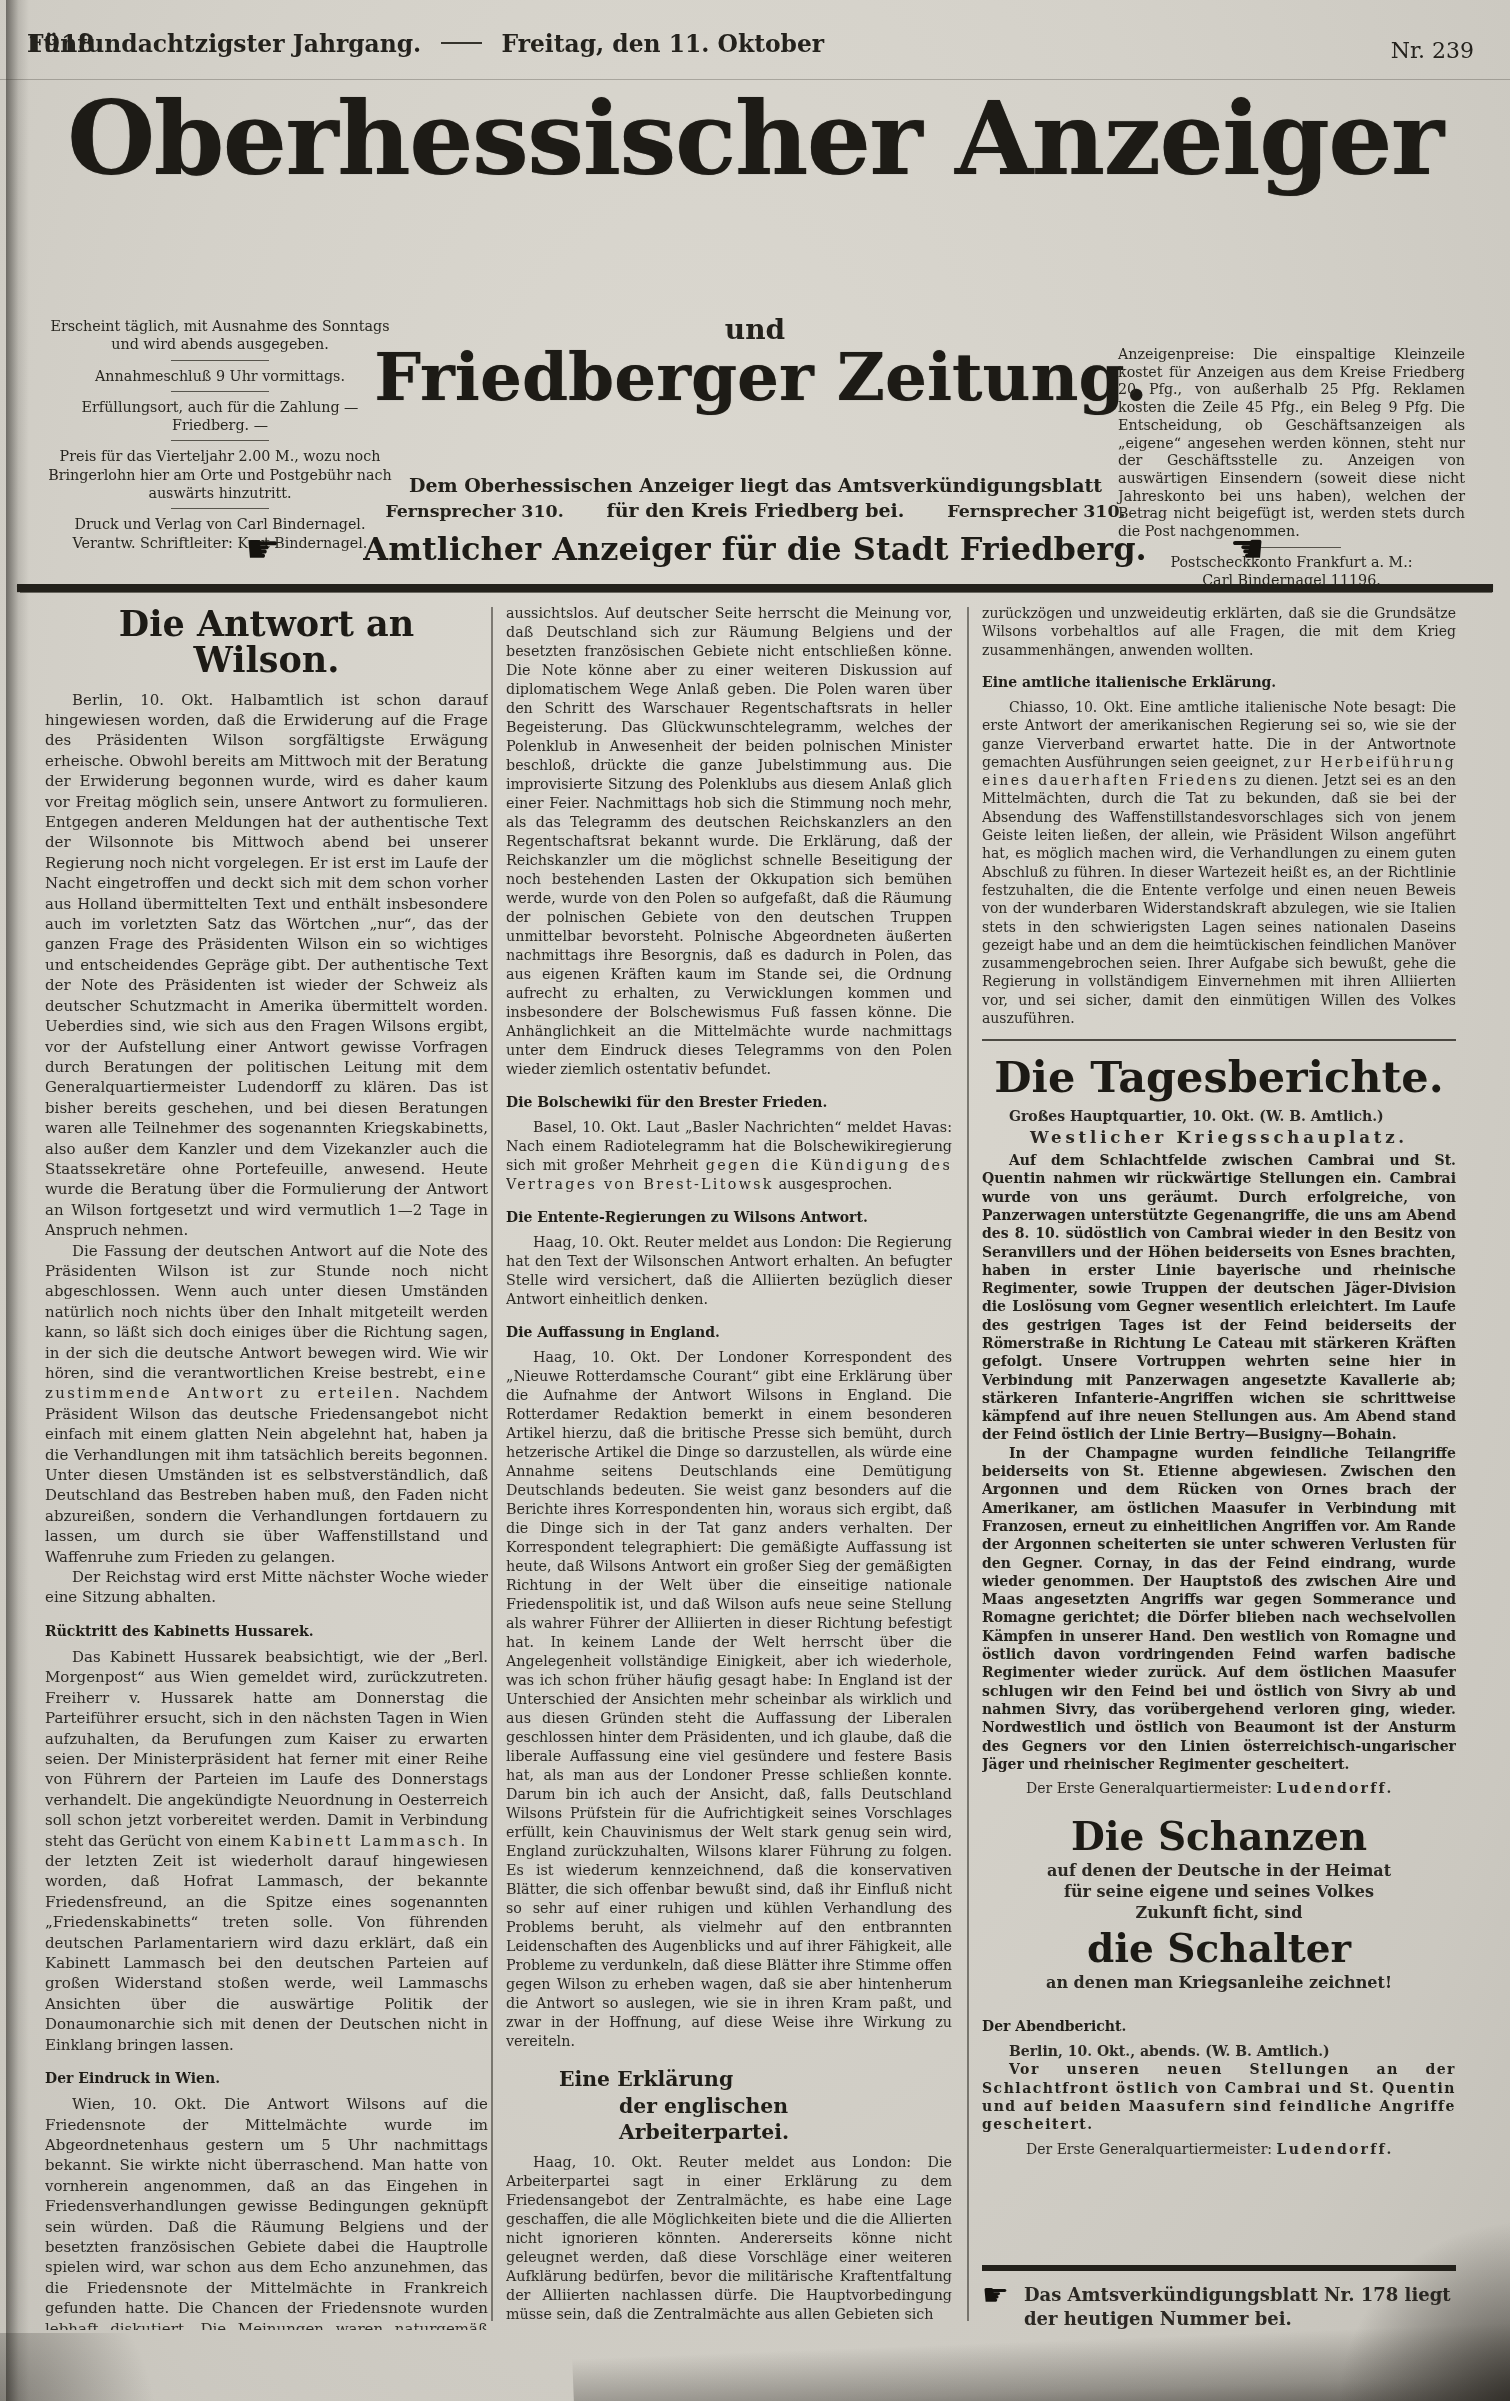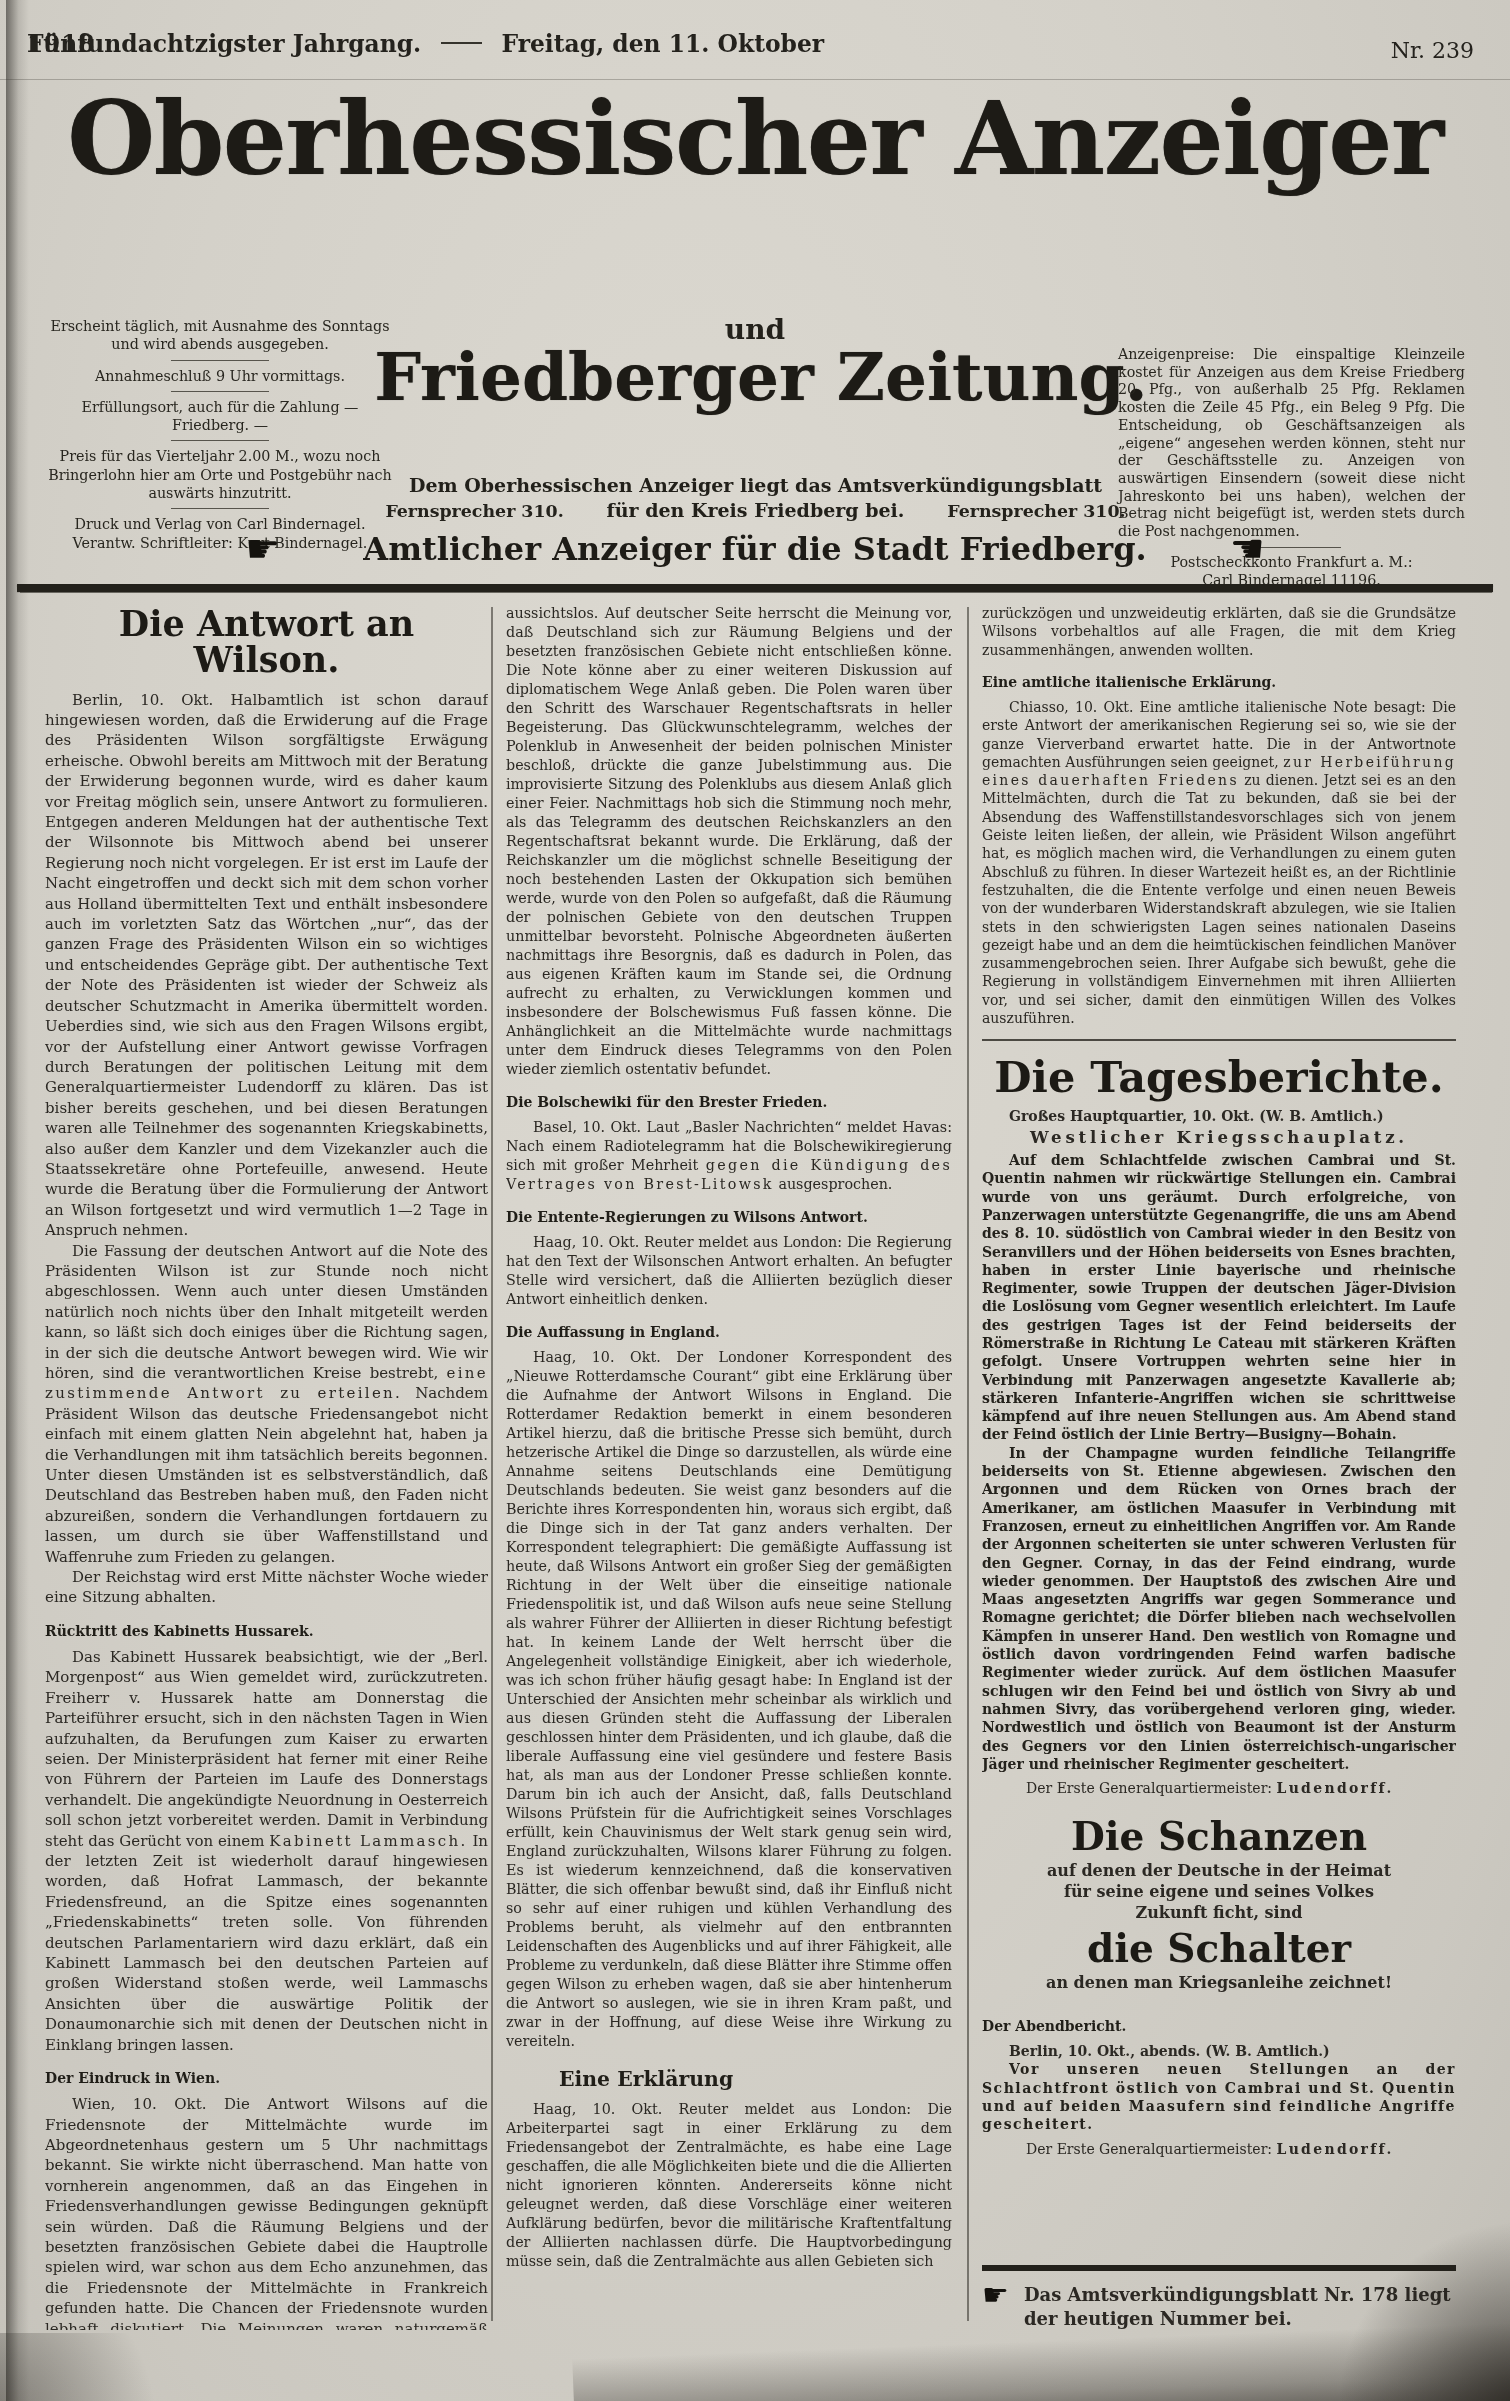--- a/index.html
+++ b/index.html
@@ -164,20 +164,21 @@
     <p class="body"><span>Basel, 10. Okt. Laut „Basler Nachrichten“ meldet Havas: Nach einem Radiotelegramm hat die Bolschewikiregierung sich mit großer Mehrheit</span> <span class="sp">gegen die Kündigung des Vertrages von Brest-Litowsk</span> <span>ausgesprochen.</span></p>
 
     <h2 class="h-md">Die Entente-Regierungen zu Wilsons Antwort.</h2>
     <p class="body">Haag, 10. Okt. Reuter meldet aus London: Die Regierung hat den Text der Wilsonschen Antwort erhalten. An befugter Stelle wird versichert, daß die Alliierten bezüglich dieser Antwort einheitlich denken.</p>
 
     <h2 class="h-md">Die Auffassung in England.</h2>
     <p class="body">Haag, 10. Okt. Der Londoner Korrespondent des „Nieuwe Rotterdamsche Courant“ gibt eine Erklärung über die Aufnahme der Antwort Wilsons in England. Die Rotterdamer Redaktion bemerkt in einem besonderen Artikel hierzu, daß die britische Presse sich bemüht, durch hetzerische Artikel die Dinge so darzustellen, als würde eine Annahme seitens Deutschlands eine Demütigung Deutschlands bedeuten. Sie weist ganz besonders auf die Berichte ihres Korrespondenten hin, woraus sich ergibt, daß die Dinge sich in der Tat ganz anders verhalten. Der Korrespondent telegraphiert: Die gemäßigte Auffassung ist heute, daß Wilsons Antwort ein großer Sieg der gemäßigten Richtung in der Welt über die einseitige nationale Friedenspolitik ist, und daß Wilson aufs neue seine Stellung als wahrer Führer der Alliierten in dieser Richtung befestigt hat. In keinem Lande der Welt herrscht über die Angelegenheit vollständige Einigkeit, aber ich wiederhole, was ich schon früher häufig gesagt habe: In England ist der Unterschied der Ansichten mehr scheinbar als wirklich und aus diesen Gründen steht die Auffassung der Liberalen geschlossen hinter dem Präsidenten, und ich glaube, daß die liberale Auffassung eine viel gesündere und festere Basis hat, als man aus der Londoner Presse schließen konnte. Darum bin ich auch der Ansicht, daß, falls Deutschland Wilsons Prüfstein für die Aufrichtigkeit seines Vorschlages erfüllt, kein Chauvinismus der Welt stark genug sein wird, England zurückzuhalten, Wilsons klarer Führung zu folgen. Es ist wiederum kennzeichnend, daß die konservativen Blätter, die sich offenbar bewußt sind, daß ihr Einfluß nicht so sehr auf einer ruhigen und kühlen Verhandlung des Problems beruht, als vielmehr auf den entbrannten Leidenschaften des Augenblicks und auf ihrer Fähigkeit, alle Probleme zu verdunkeln, daß diese Blätter ihre Stimme offen gegen Wilson zu erheben wagen, daß sie aber hintenherum die Antwort so auslegen, wie sie in ihren Kram paßt, und zwar in der Hoffnung, auf diese Weise ihre Wirkung zu vereiteln.</p>
 
     <div class="h-split">
       <span class="l1">Eine Erklärung</span>
+      <span class="l2">der englischen Arbeiterpartei.</span>
     </div>
     <p class="body">Haag, 10. Okt. Reuter meldet aus London: Die Arbeiterpartei sagt in einer Erklärung zu dem Friedensangebot der Zentralmächte, es habe eine Lage geschaffen, die alle Möglichkeiten biete und die die Allierten nicht ignorieren könnten. Andererseits könne nicht geleugnet werden, daß diese Vorschläge einer weiteren Aufklärung bedürfen, bevor die militärische Kraftentfaltung der Alliierten nachlassen dürfe. Die Hauptvorbedingung müsse sein, daß die Zentralmächte aus allen Gebieten sich</p>
   </section>
 
   <section class="col col3">
     <p class="body noindent">zurückzögen und unzweideutig erklärten, daß sie die Grundsätze Wilsons vorbehaltlos auf alle Fragen, die mit dem Krieg zusammenhängen, anwenden wollten.</p>
 
     <h2 class="h-md">Eine amtliche italienische Erklärung.</h2>
     <p class="body"><span>Chiasso, 10. Okt. Eine amtliche italienische Note besagt: Die erste Antwort der amerikanischen Regierung sei so, wie sie der ganze Vierverband erwartet hatte. Die in der Antwortnote gemachten Ausführungen seien geeignet,</span> <span class="sp">zur Herbeiführung eines dauerhaften Friedens</span> <span>zu dienen. Jetzt sei es an den Mittelmächten, durch die Tat zu bekunden, daß sie bei der Absendung des Waffenstillstandesvorschlages sich von jenem Geiste leiten ließen, der allein, wie Präsident Wilson angeführt hat, es möglich machen wird, die Verhandlungen zu einem guten Abschluß zu führen. In dieser Wartezeit heißt es, an der Richtlinie festzuhalten, die die Entente verfolge und einen neuen Beweis von der wunderbaren Widerstandskraft abzulegen, wie sie Italien stets in den schwierigsten Lagen seines nationalen Daseins gezeigt habe und an dem die heimtückischen feindlichen Manöver zusammengebrochen seien. Ihrer Aufgabe sich bewußt, gehe die Regierung in vollständigem Einvernehmen mit ihren Alliierten vor, und sei sicher, damit den einmütigen Willen des Volkes auszuführen.</span></p>
 

